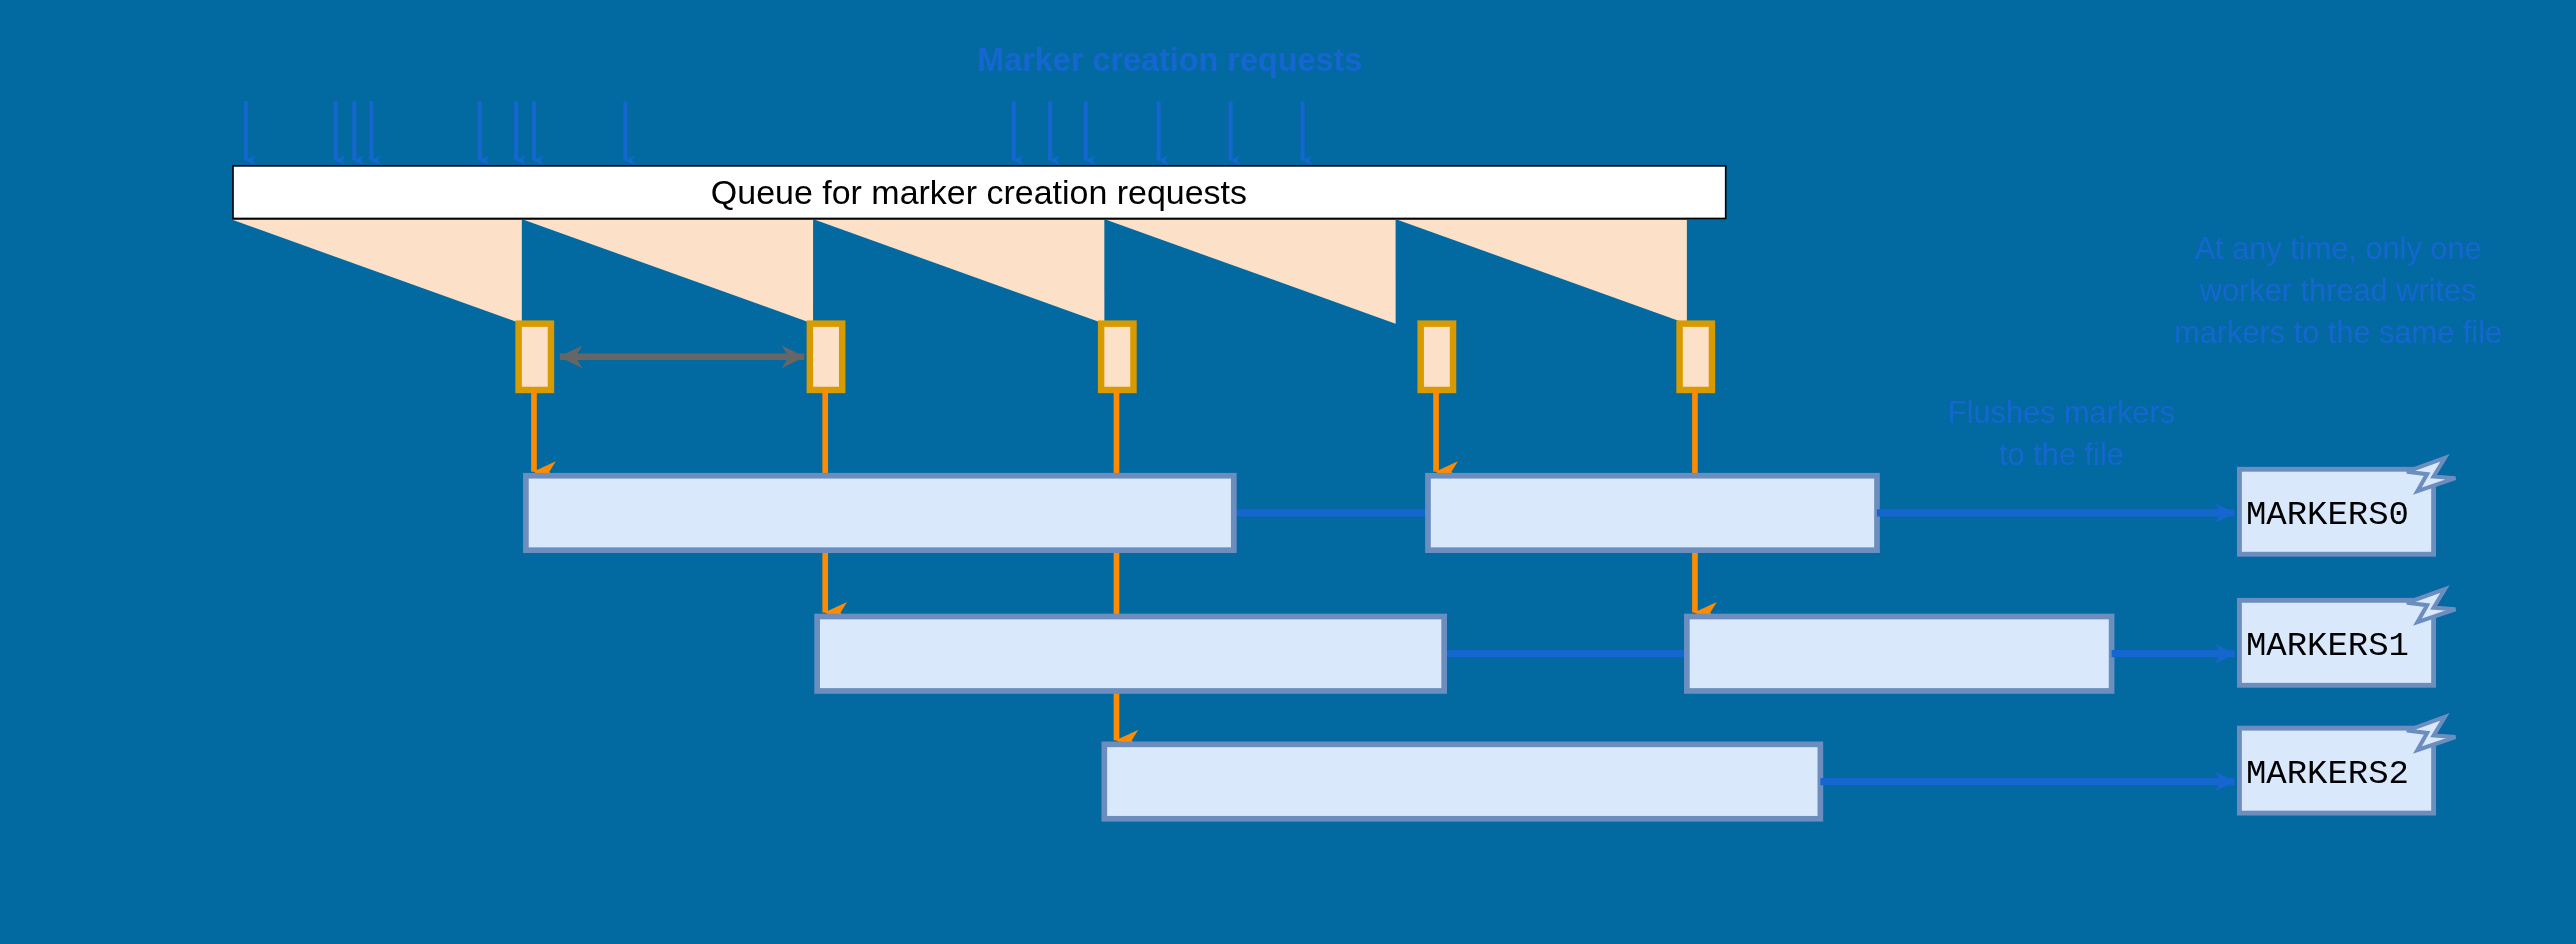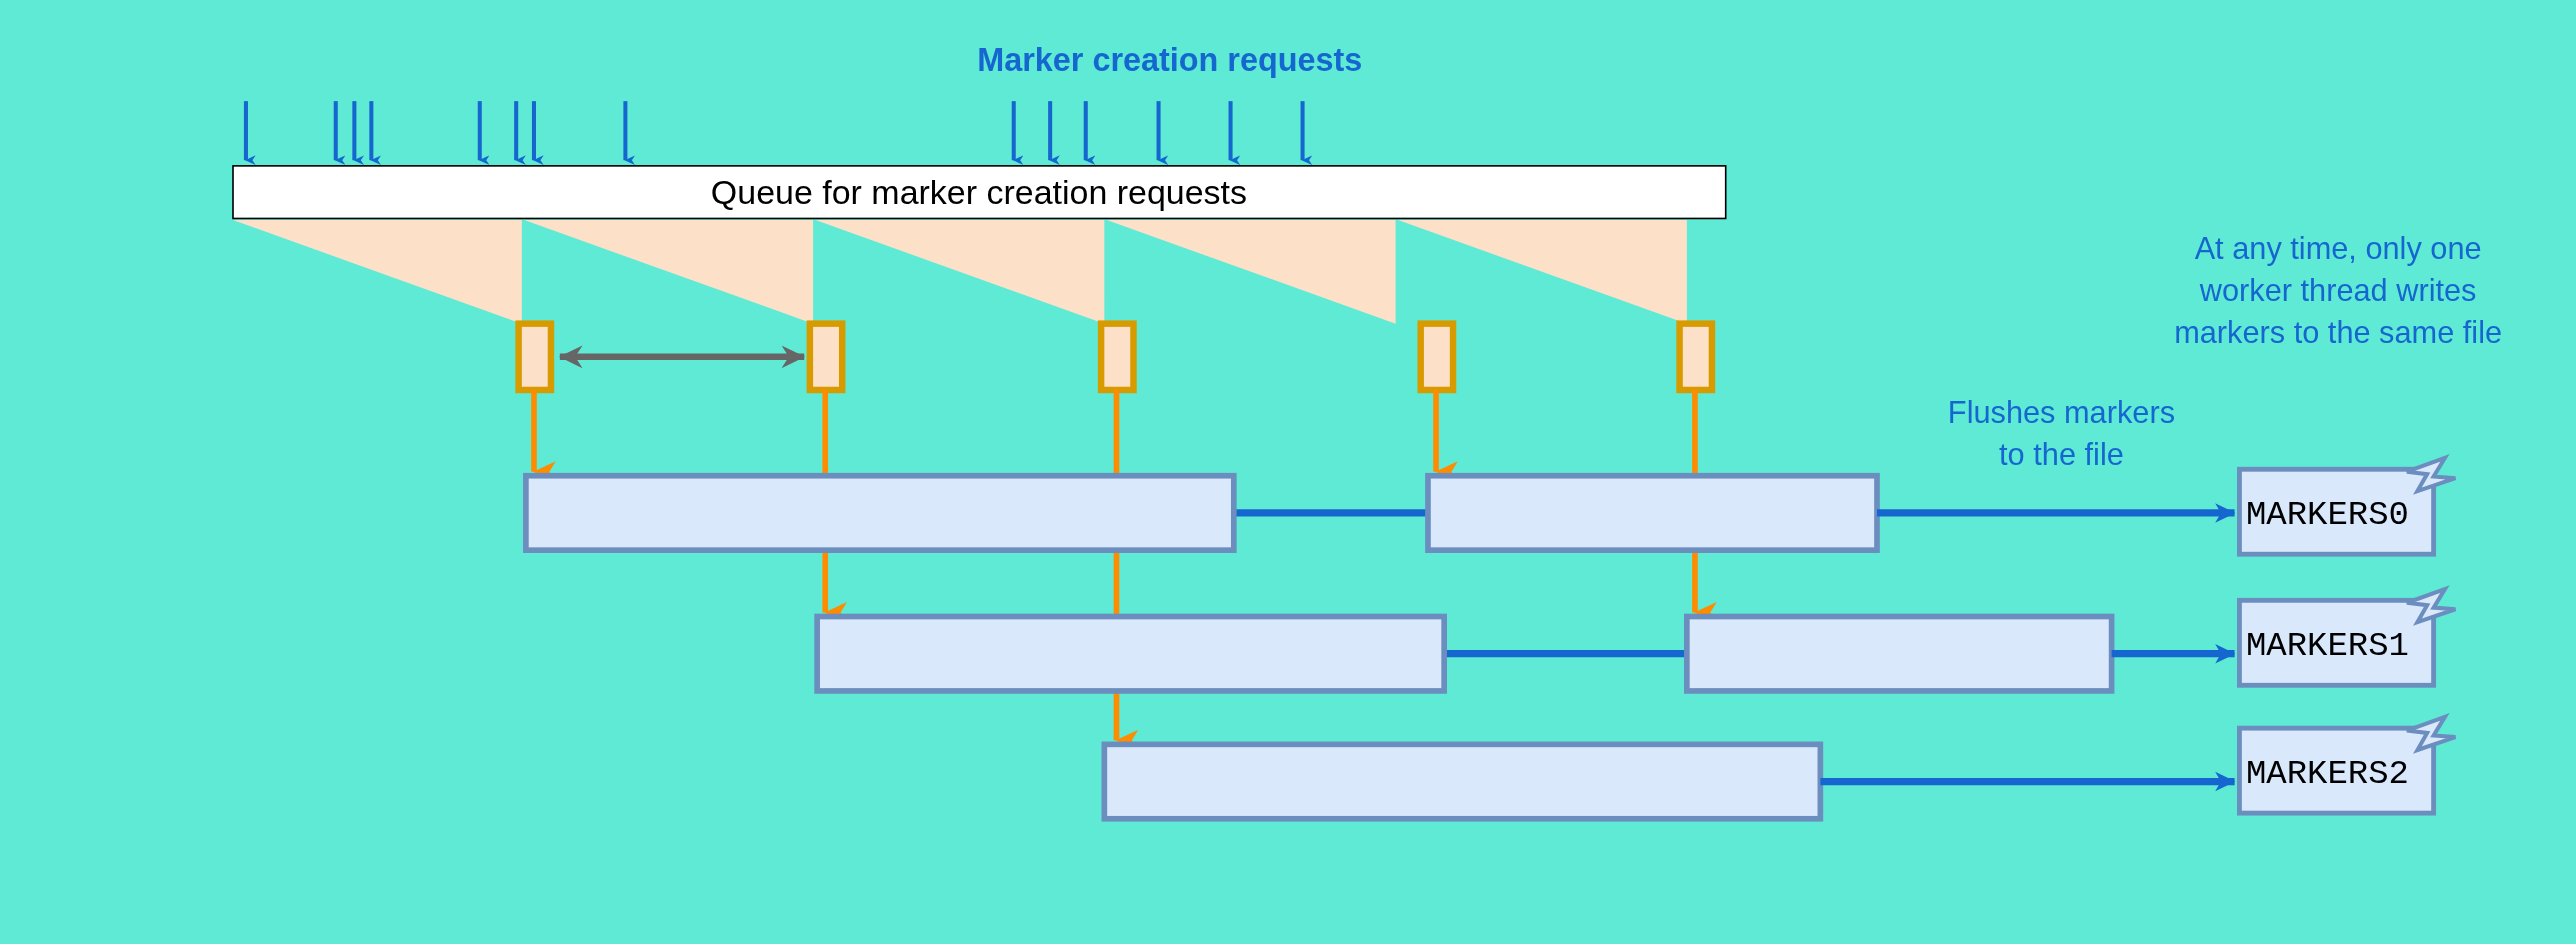--- a/index.html
+++ b/index.html
@@ -4,21 +4,21 @@
 <style>
   html, body {
     margin: 0;
     padding: 0;
     background: #000000;
   }
   #canvas-root {
     position: relative;
     width: 2576px;
     height: 945px;
-    background: #5eead4;
+    background: #0369a1;
     overflow: hidden;
     font-family: "Liberation Sans", sans-serif;
   }
   svg#diagram {
     position: absolute;
     top: 0;
     left: 0;
     width: 2576px;
     height: 945px;
     display: block;

